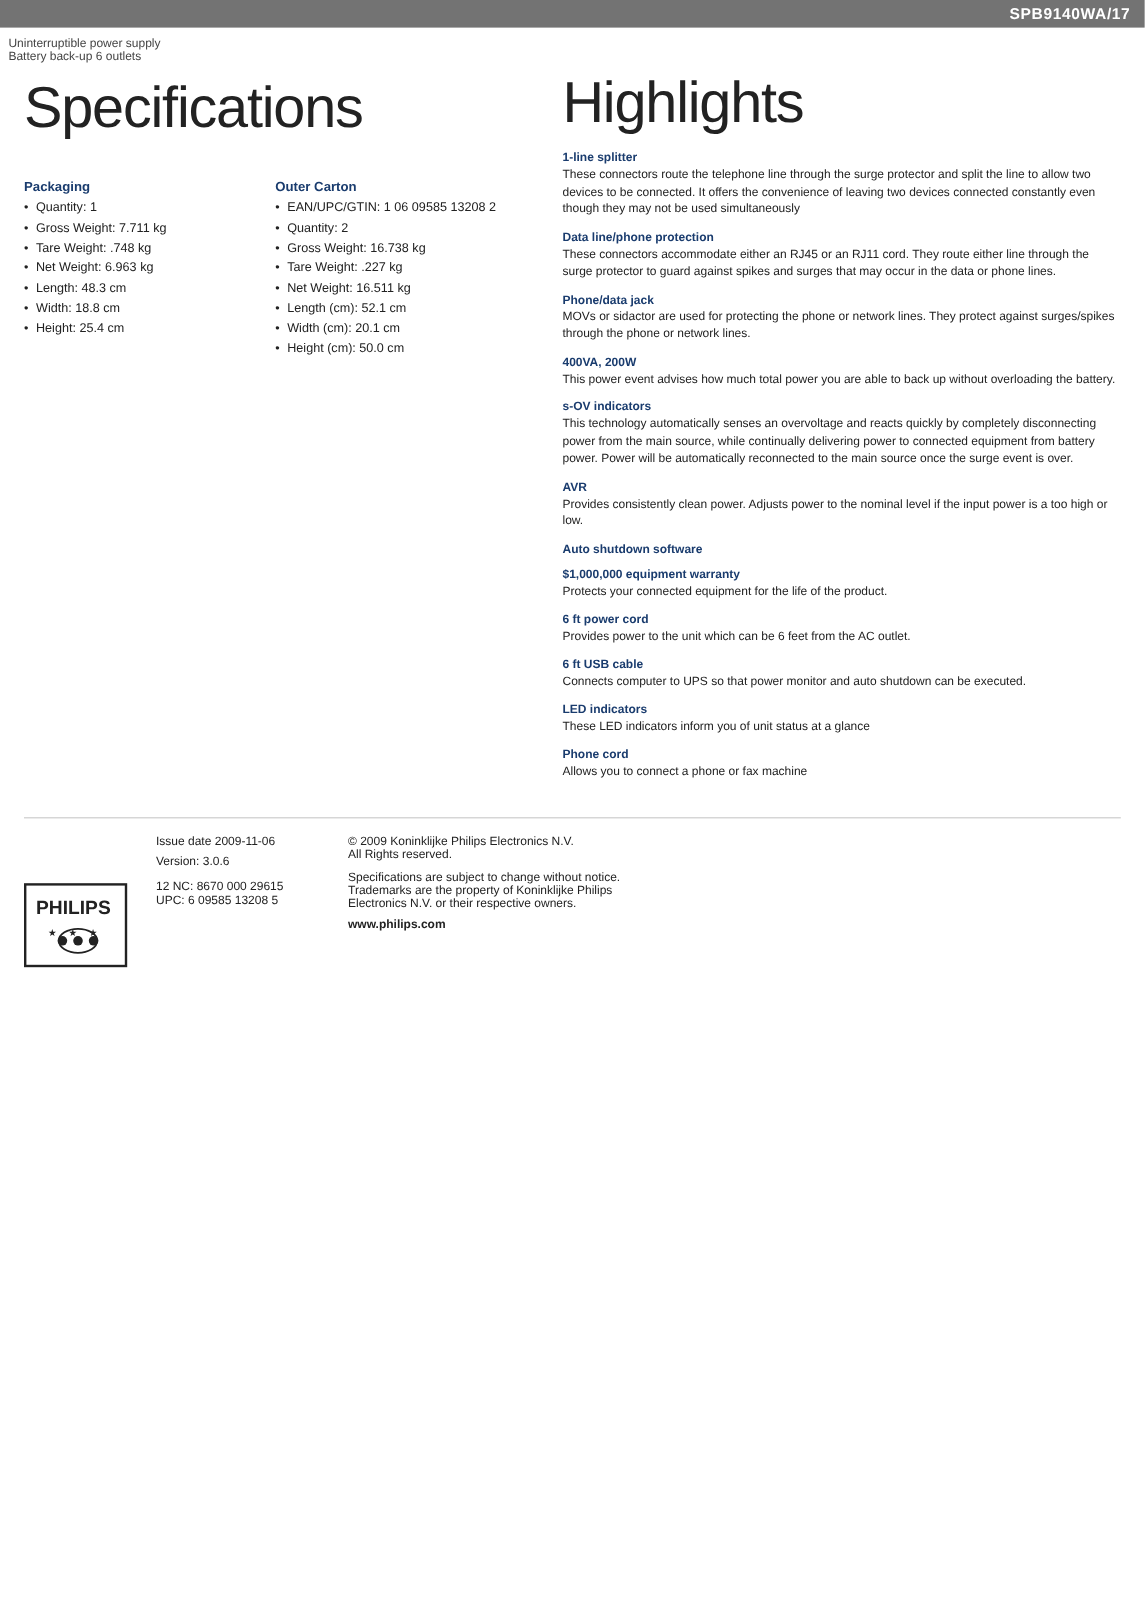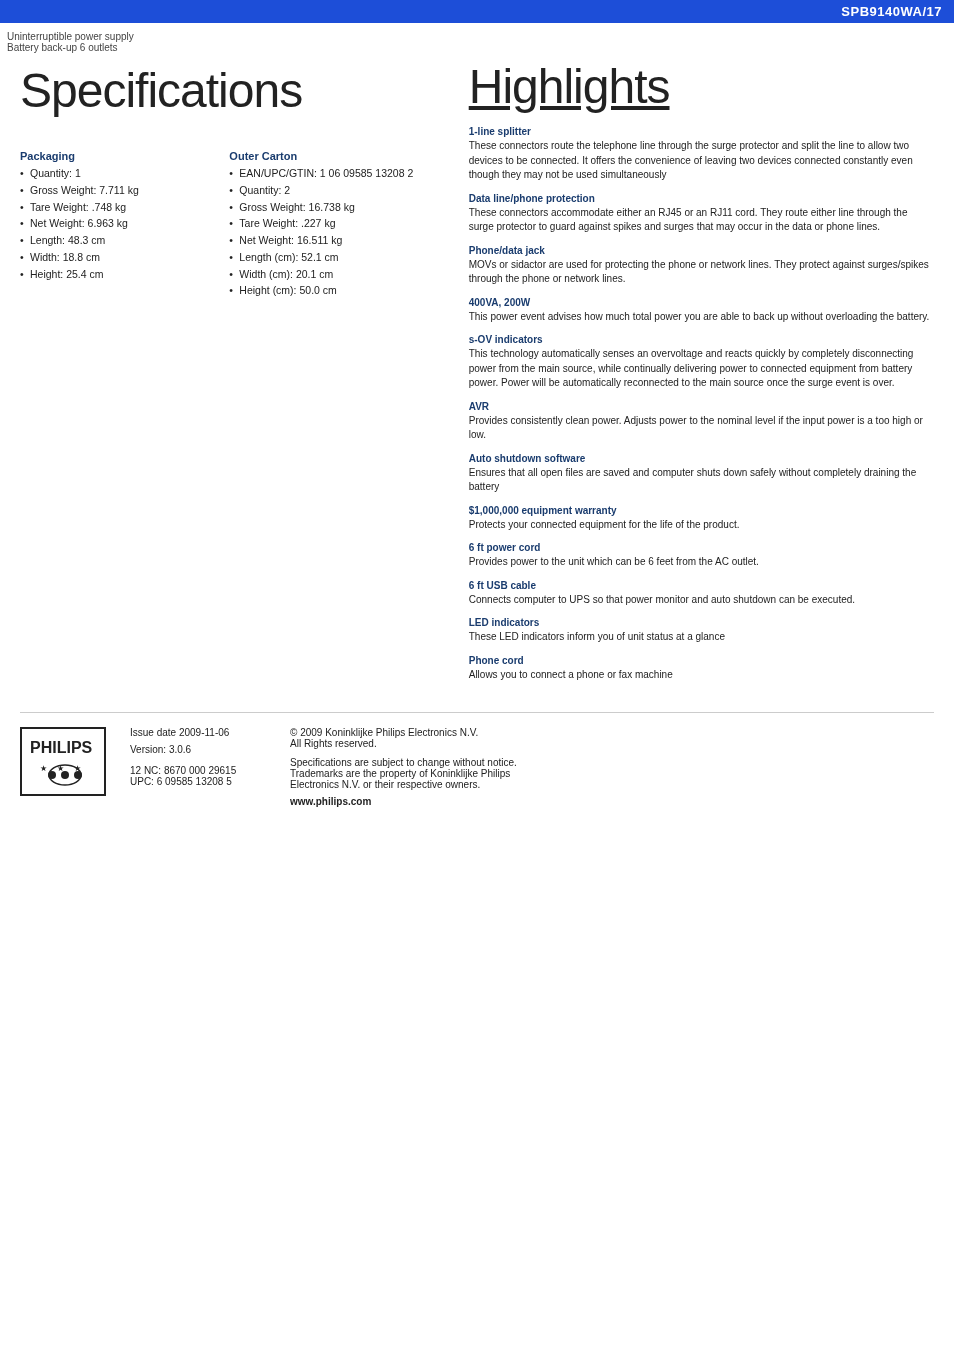--- a/index.html
+++ b/index.html
@@ -7,21 +7,21 @@
       font-family: Arial, Helvetica, sans-serif;
       font-size: 11px;
       color: #222;
       background: #fff;
       width: 954px;
       min-height: 1350px;
     }
 
     
     .header-bar {
-      background: #1d4ed8;
+      background: #737373;
       color: #fff;
       text-align: right;
       padding: 4px 12px;
       font-size: 13px;
       font-weight: bold;
       letter-spacing: 0.5px;
     }
 
     
     .top-subtitle {
@@ -63,21 +63,20 @@
 
     
     .highlights-title {
       font-size: 48px;
       font-weight: 300;
       color: #222;
       margin-top: 6px;
       margin-bottom: 12px;
       font-family: Arial, Helvetica, sans-serif;
       letter-spacing: -1px;
-      text-decoration: underline;
     }
 
     
     .section-heading {
       color: #1a3c6e;
       font-weight: bold;
       font-size: 11px;
       margin-top: 14px;
       margin-bottom: 4px;
     }
@@ -131,20 +130,21 @@
       padding-top: 14px;
       display: flex;
       align-items: flex-start;
       gap: 20px;
       min-height: 120px;
     }
 
     .footer-logo {
       width: 90px;
       flex-shrink: 0;
+      margin-top: 40px;
     }
 
     
     .philips-logo-box {
       border: 2px solid #222;
       padding: 4px;
       width: 86px;
       text-align: center;
     }
 
@@ -251,21 +251,20 @@
         <div class="highlight-item">
           <div class="hl-title">s-OV indicators</div>
           <div class="hl-desc">This technology automatically senses an overvoltage and reacts quickly by completely disconnecting power from the main source, while continually delivering power to connected equipment from battery power. Power will be automatically reconnected to the main source once the surge event is over.</div>
         </div>
         <div class="highlight-item">
           <div class="hl-title">AVR</div>
           <div class="hl-desc">Provides consistently clean power. Adjusts power to the nominal level if the input power is a too high or low.</div>
         </div>
         <div class="highlight-item">
           <div class="hl-title">Auto shutdown software</div>
-          <div class="hl-desc">Ensures that all open files are saved and computer shuts down safely without completely draining the battery</div>
         </div>
         <div class="highlight-item">
           <div class="hl-title">$1,000,000 equipment warranty</div>
           <div class="hl-desc">Protects your connected equipment for the life of the product.</div>
         </div>
         <div class="highlight-item">
           <div class="hl-title">6 ft power cord</div>
           <div class="hl-desc">Provides power to the unit which can be 6 feet from the AC outlet.</div>
         </div>
         <div class="highlight-item">

